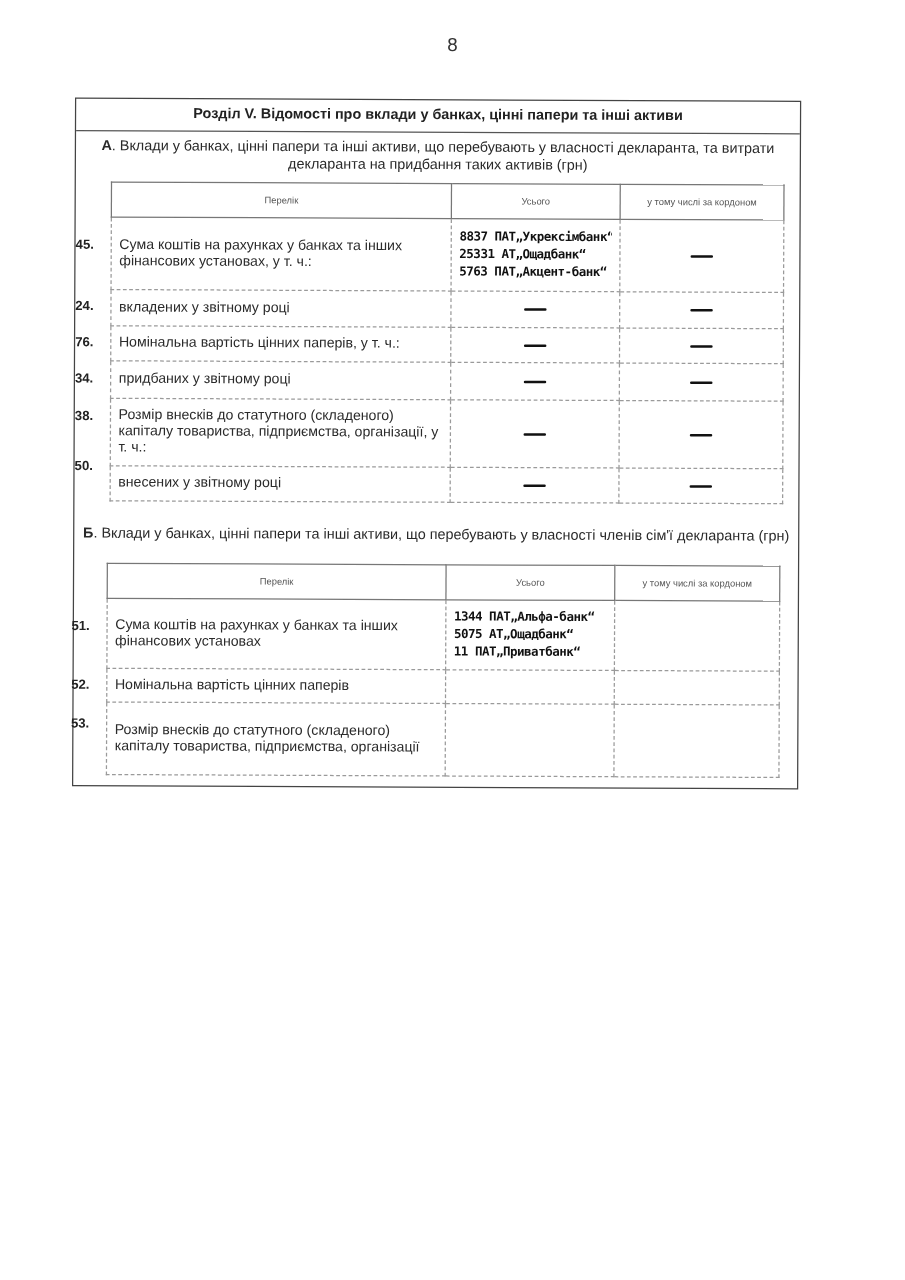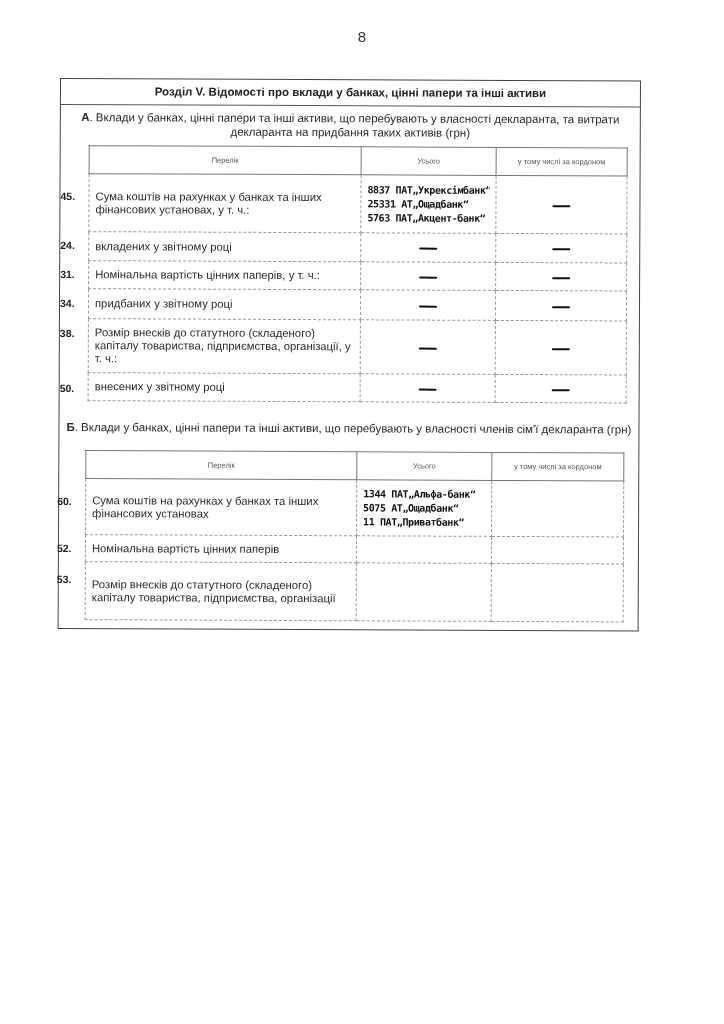--- a/index.html
+++ b/index.html
@@ -63,24 +63,24 @@
 
 <div class="outer">
   <div class="section-title">Розділ V. Відомості про вклади у банках, цінні папери та інші активи</div>
 
   <div class="sub-title sub-title-a">
     <b>А</b><span>. Вклади у банках, цінні папери та інші активи, що перебувають у власності декларанта, та витрати декларанта на придбання таких активів (грн)</span>
   </div>
 
   <div class="rownum" style="left:0px;top:111px">45.</div>
   <div class="rownum" style="left:0px;top:160px">24.</div>
-  <div class="rownum" style="left:0px;top:189px">31.</div>
+  <div class="rownum" style="left:0px;top:189px">76.</div>
   <div class="rownum" style="left:0px;top:218px">34.</div>
   <div class="rownum" style="left:0px;top:248px">38.</div>
-  <div class="rownum" style="left:0px;top:303px">50.</div>
+  <div class="rownum" style="left:0px;top:288px">50.</div>
 
   <table class="grid" style="left:28px;top:66px;width:538px">
     <colgroup>
         <col style="width:272px">
         <col style="width:135px">
         <col style="width:131px">
       </colgroup>
     <tbody>
         <tr>
       <th>Перелік</th>
@@ -121,21 +121,21 @@
       <td class="value"><span class="dash"></span></td>
       <td class="value"><span class="dash"></span></td>
     </tr>
   </tbody>
     </table>
 
   <div class="sub-title sub-title-b">
     <b>Б</b><span>. Вклади у банках, цінні папери та інші активи, що перебувають у власності членів сім'ї декларанта (грн)</span>
   </div>
 
-  <div class="rownum" style="left:-2px;top:416px">60.</div>
+  <div class="rownum" style="left:-2px;top:416px">51.</div>
   <div class="rownum" style="left:-2px;top:463px">52.</div>
   <div class="rownum" style="left:-2px;top:494px">53.</div>
 
   <table class="grid" style="left:26px;top:371px;width:538px">
     <colgroup>
         <col style="width:271px">
         <col style="width:135px">
         <col style="width:132px">
       </colgroup>
     <tbody>

